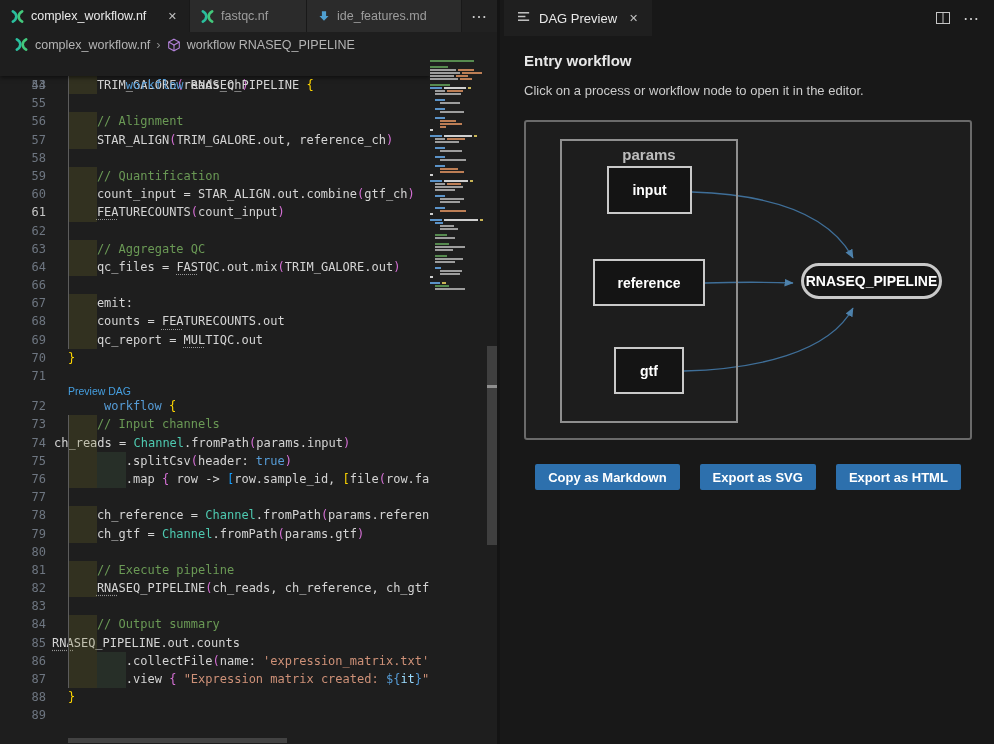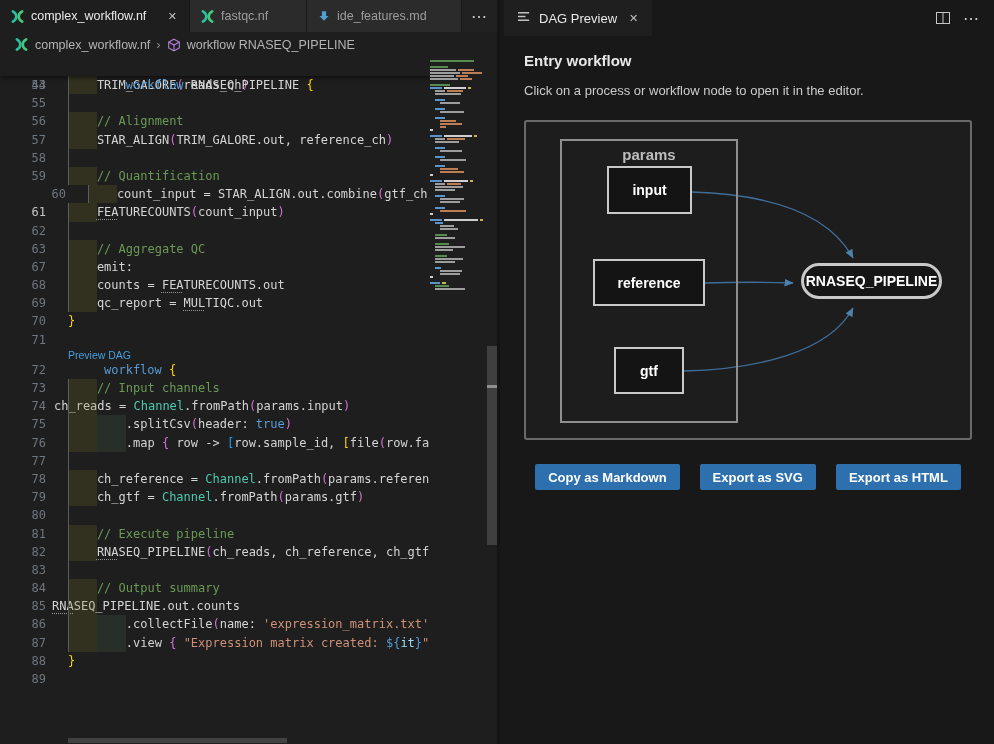--- a/index.html
+++ b/index.html
@@ -151,24 +151,26 @@
     </div>
 
     <div class="code-area">
       <div id="code-lines">
           <div class="cl" style="padding-left: 96.9px;"><div class="indb l1"></div><div class="guide"></div><span class="num">54</span><span class="tok id">TRIM_GALORE</span><span class="tok b2">(</span><span class="tok id">reads_ch</span><span class="tok b2">)</span></div>
           <div class="cl" style="padding-left: 68px;"><div class="guide"></div><span class="num">55</span></div>
           <div class="cl" style="padding-left: 96.9px;"><div class="indb l1"></div><div class="guide"></div><span class="num">56</span><span class="tok cm">// Alignment</span></div>
           <div class="cl" style="padding-left: 96.9px;"><div class="indb l1"></div><div class="guide"></div><span class="num">57</span><span class="tok id">STAR_ALIGN</span><span class="tok b2">(</span><span class="tok id">TRIM_GALORE.out, reference_ch</span><span class="tok b2">)</span></div>
           <div class="cl" style="padding-left: 68px;"><div class="guide"></div><span class="num">58</span></div>
           <div class="cl" style="padding-left: 96.9px;"><div class="indb l1"></div><div class="guide"></div><span class="num">59</span><span class="tok cm">// Quantification</span></div>
-          <div class="cl" style="padding-left: 96.9px; margin-left: 20px;"><div class="indb l1"></div><div class="guide"></div><span class="num">60</span><span class="tok id">count_input = STAR_ALIGN.out.combine</span><span class="tok b2">(</span><span class="tok id">gtf_ch</span><span class="tok b2">)</span></div>
+          <div class="cl" style="padding-left: 96.9px;"><div class="indb l1"></div><div class="guide"></div><span class="num">60</span><span class="tok id">count_input = STAR_ALIGN.out.combine</span><span class="tok b2">(</span><span class="tok id">gtf_ch</span><span class="tok b2">)</span></div>
           <div class="cl cur" style="padding-left: 96.9px;"><div class="indb l1"></div><div class="guide"></div><span class="num">61</span><span class="tok hint">FEA</span><span class="tok id">TURECOUNTS</span><span class="tok b2">(</span><span class="tok id">count_input</span><span class="tok b2">)</span></div>
           <div class="cl" style="padding-left: 68px;"><div class="guide"></div><span class="num">62</span></div>
           <div class="cl" style="padding-left: 96.9px;"><div class="indb l1"></div><div class="guide"></div><span class="num">63</span><span class="tok cm">// Aggregate QC</span></div>
+          <div class="cl" style="padding-left: 96.9px;"><div class="indb l1"></div><div class="guide"></div><span class="num">64</span><span class="tok id">qc_files = </span><span class="tok hint">FAS</span><span class="tok id">TQC.out.mix</span><span class="tok b2">(</span><span class="tok id">TRIM_GALORE.out</span><span class="tok b2">)</span></div>
+          <div class="cl" style="padding-left: 68px;"><div class="guide"></div><span class="num">66</span></div>
           <div class="cl" style="padding-left: 96.9px;"><div class="indb l1"></div><div class="guide"></div><span class="num">67</span><span class="tok id">emit:</span></div>
           <div class="cl" style="padding-left: 96.9px;"><div class="indb l1"></div><div class="guide"></div><span class="num">68</span><span class="tok id">counts = </span><span class="tok hint">FEA</span><span class="tok id">TURECOUNTS.out</span></div>
           <div class="cl" style="padding-left: 96.9px;"><div class="indb l1"></div><div class="guide"></div><span class="num">69</span><span class="tok id">qc_report = </span><span class="tok hint">MUL</span><span class="tok id">TIQC.out</span></div>
           <div class="cl" style="padding-left: 68px;"><span class="num">70</span><span class="tok b1">}</span></div>
           <div class="cl" style="padding-left: 68px;"><span class="num">71</span></div>
           <div class="lens">Preview DAG</div>
           <div class="cl" style="padding-left: 104px;"><span class="num">72</span><span class="tok kw">workflow </span><span class="tok b1">{</span></div>
           <div class="cl" style="padding-left: 96.9px;"><div class="indb l1"></div><div class="guide"></div><span class="num">73</span><span class="tok cm">// Input channels</span></div>
           <div class="cl" style="padding-left: 54px;"><div class="indb l1"></div><div class="guide"></div><span class="num">74</span><span class="tok id">ch_reads = </span><span class="tok ty">Channel</span><span class="tok id">.fromPath</span><span class="tok b2">(</span><span class="tok id">params.input</span><span class="tok b2">)</span></div>
           <div class="cl" style="padding-left: 125.8px;"><div class="indb l1"></div><div class="indb l2"></div><div class="guide"></div><span class="num">75</span><span class="tok id">.splitCsv</span><span class="tok b2">(</span><span class="tok id">header: </span><span class="tok kw">true</span><span class="tok b2">)</span></div>

